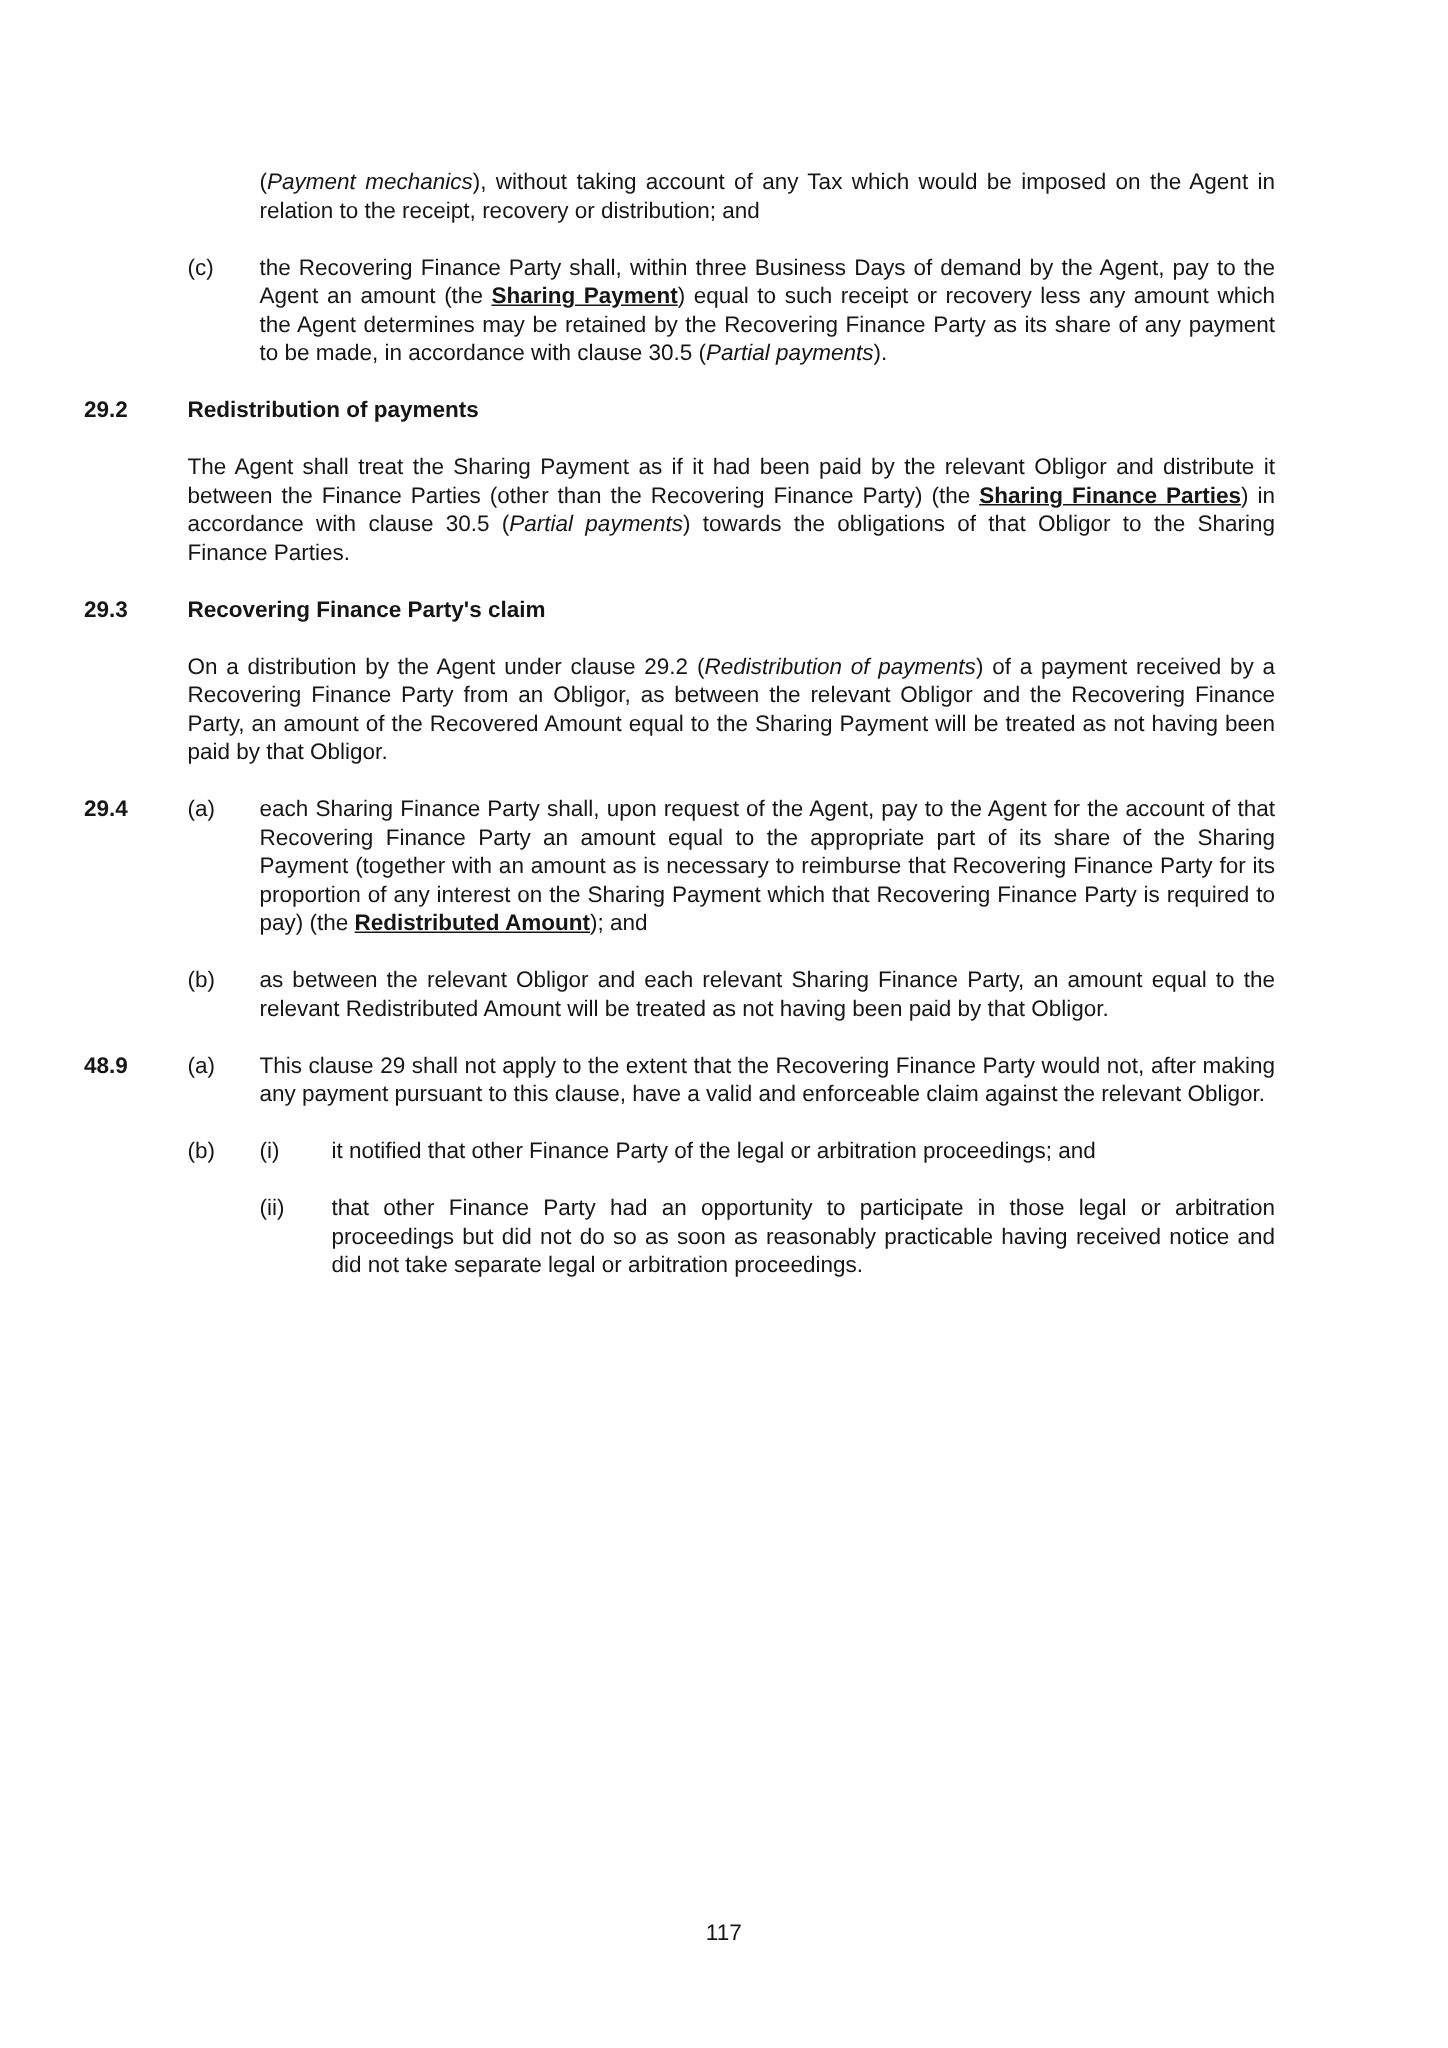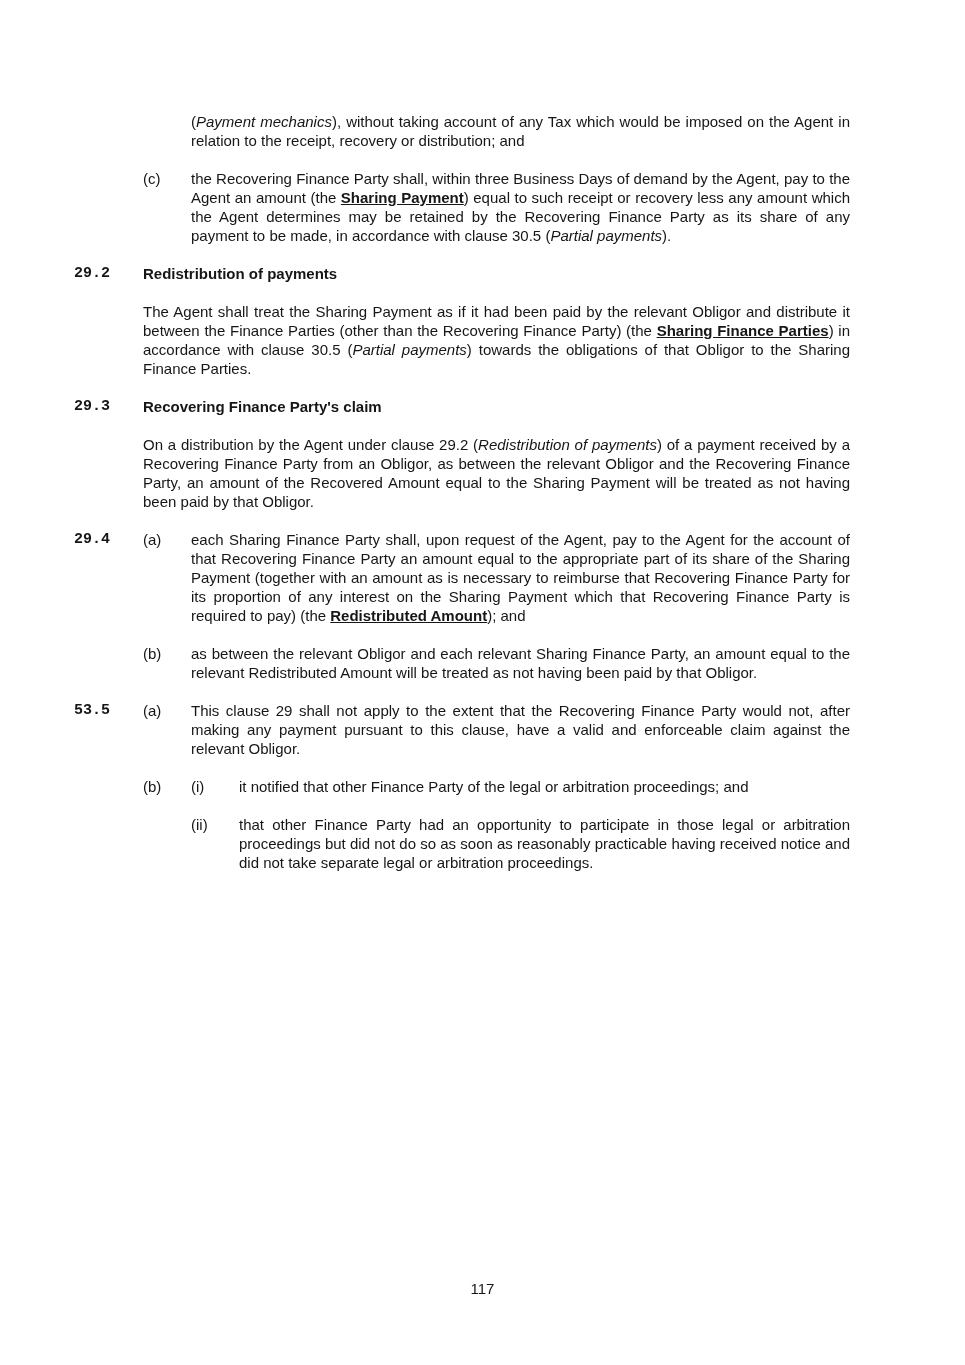--- a/index.html
+++ b/index.html
@@ -9,24 +9,24 @@
     position: relative;
     font-family: "Liberation Sans", "DejaVu Sans", sans-serif;
     font-size: 15px;
     line-height: 19px;
     color: #161616;
     overflow: hidden;
   }
   .page {
     position: absolute;
     top: 0; left: 0; right: 0; bottom: 0;
-    padding: 112px 115px 0 74px;
+    padding: 112px 115px 0 56px;
   }
   .sec-row { display: flex; align-items: flex-start; }
-  .sec-num { width: 69px; flex: none; font-weight: bold; font-family: Liberation Mono, monospace; }
+  .sec-num { width: 69px; flex: none; font-weight: bold; }
   .sec-body { flex: 1; min-width: 0; }
   .heading { font-weight: bold; margin-bottom: 19px; }
   .para { text-align: justify; margin-bottom: 19px; }
   .item { display: flex; align-items: flex-start; margin-bottom: 19px; }
   .item > .marker { width: 48px; flex: none; }
   .item > .itext { flex: 1; min-width: 0; text-align: justify; }
   .item > .icol { flex: 1; min-width: 0; }
   .icol > .para { margin-bottom: 19px; }
   .footer {
     position: absolute;
@@ -79,21 +79,21 @@
         <div class="itext rich">each Sharing Finance Party shall, upon request of the Agent, pay to the Agent for the account of that Recovering Finance Party an amount equal to the appropriate part of its share of the Sharing Payment (together with an amount as is necessary to reimburse that Recovering Finance Party for its proportion of any interest on the Sharing Payment which that Recovering Finance Party is required to pay) (the <b>Redistributed Amount</b>); and</div>
       </div>
       <div class="item">
         <div class="marker">(b)</div>
         <div class="itext rich">as between the relevant Obligor and each relevant Sharing Finance Party, an amount equal to the relevant Redistributed Amount will be treated as not having been paid by that Obligor.</div>
       </div>
     </div>
   </div>
 
   <div class="sec-row">
-    <div class="sec-num">53.5</div>
+    <div class="sec-num">48.9</div>
     <div class="sec-body">
       <div class="item">
         <div class="marker">(a)</div>
         <div class="itext rich">This clause 29 shall not apply to the extent that the Recovering Finance Party would not, after making any payment pursuant to this clause, have a valid and enforceable claim against the relevant Obligor.</div>
       </div>
       <div class="item">
         <div class="marker">(b)</div>
         <div class="icol">
           <div class="item">
             <div class="marker">(i)</div>

